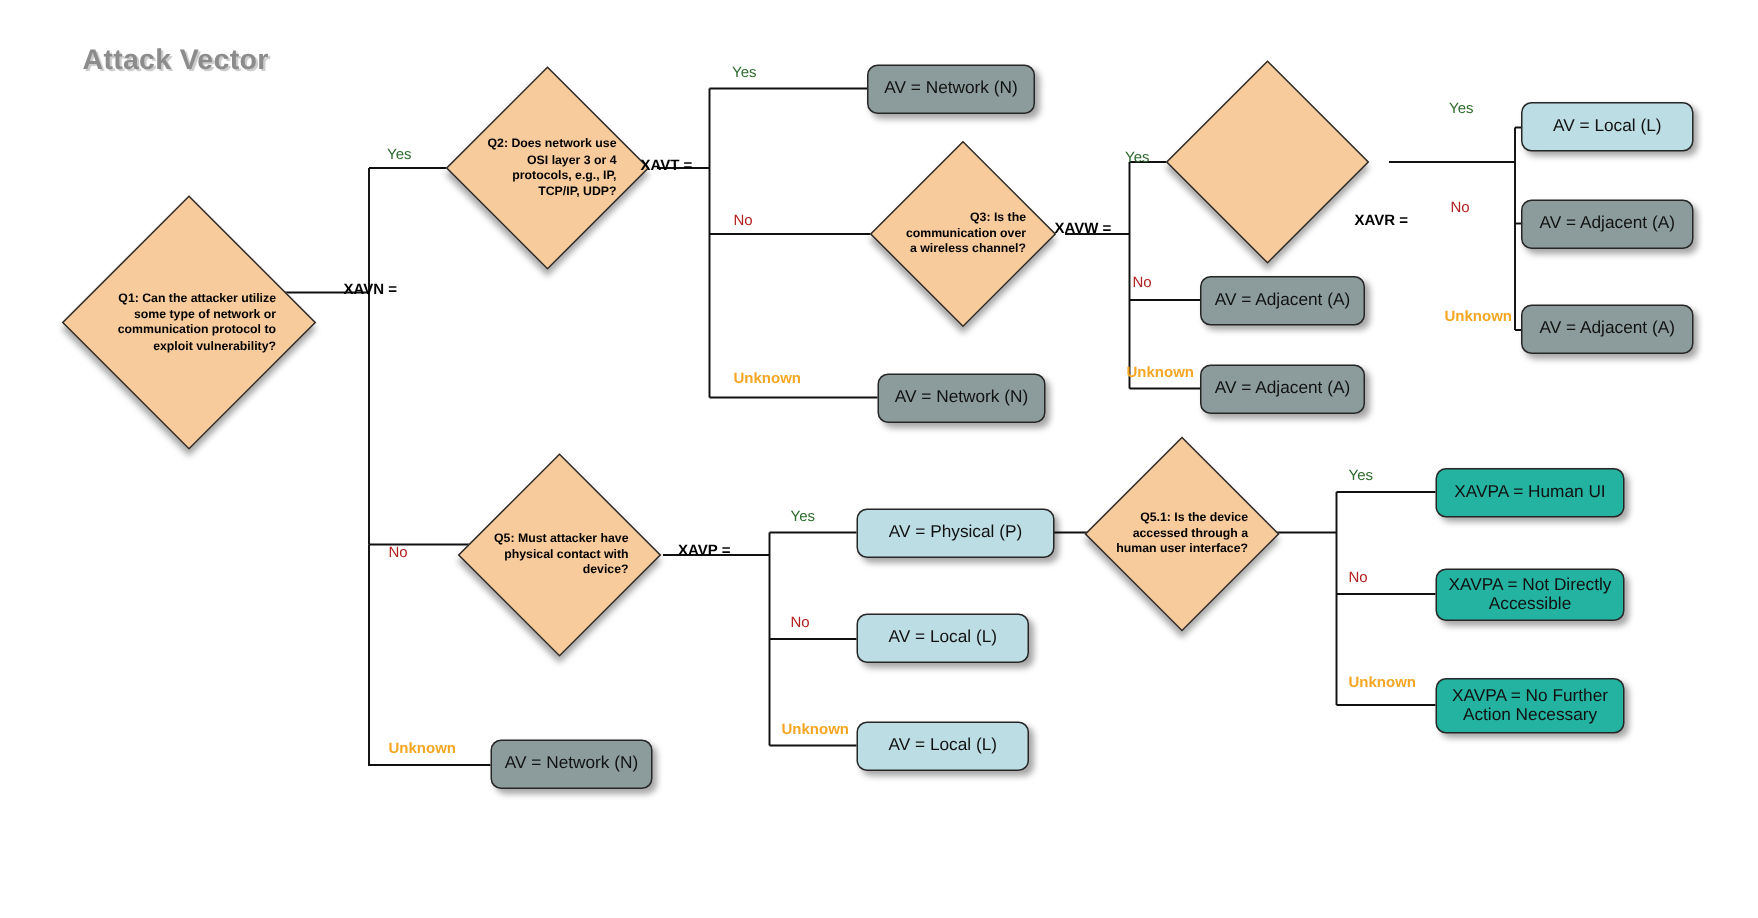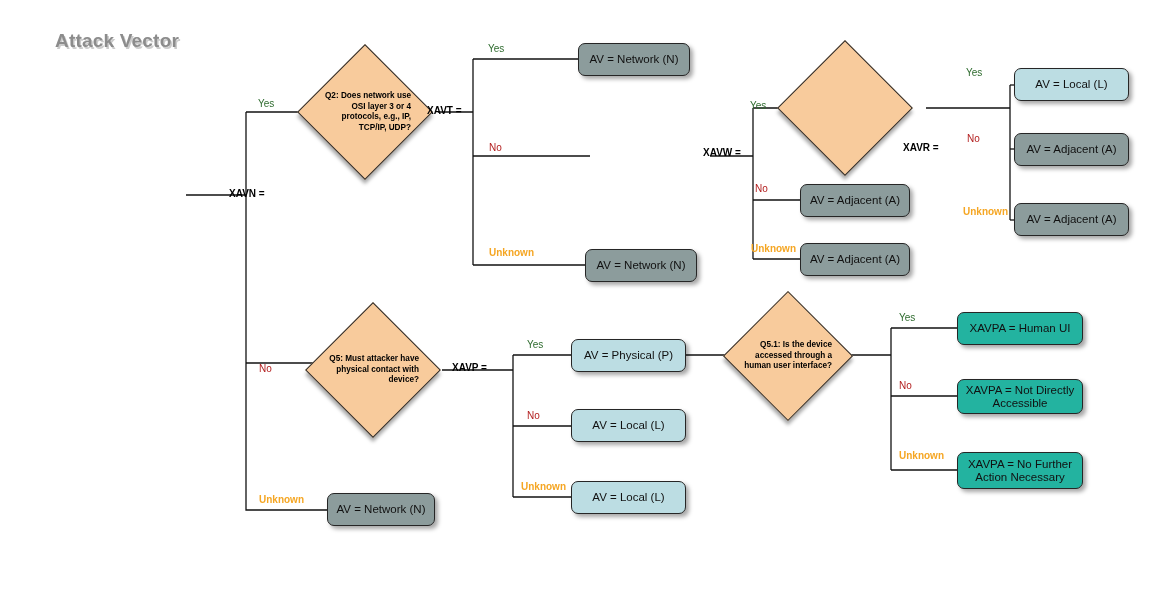--- a/index.html
+++ b/index.html
@@ -149,26 +149,34 @@
       <path d="M842,355 L891,355"></path>
       <path d="M891,328 L891,470"></path>
       <path d="M891,328 L957,328"></path>
       <path d="M891,396 L957,396"></path>
       <path d="M891,470 L957,470"></path>
     </g>
   </svg>
 
   <div class="title">Attack Vector</div>
 
+  <div class="diamond" style="left:66px; top:155px; width:120px; height:120px;">
+    <div class="shape"></div>
+    <div class="dtext">Q1: Can the attacker utilize some type of network or communication protocol to exploit vulnerability?</div>
+  </div>
 
   <div class="diamond" style="left:317px; top:64px; width:96px; height:96px;">
     <div class="shape"></div>
     <div class="dtext">Q2: Does network use OSI layer 3 or 4 protocols, e.g., IP, TCP/IP, UDP?</div>
   </div>
 
+  <div class="diamond" style="left:598px; top:112px; width:88px; height:88px;">
+    <div class="shape"></div>
+    <div class="dtext">Q3: Is the communication over a wireless channel?</div>
+  </div>
 
   <div class="diamond" style="left:797px; top:60px; width:96px; height:96px;">
     <div class="shape"></div>
   </div>
 
   <div class="diamond" style="left:325px; top:322px; width:96px; height:96px;">
     <div class="shape"></div>
     <div class="dtext">Q5: Must attacker have physical contact with device?</div>
   </div>
 
@@ -216,21 +224,21 @@
   <div class="rbox gray" style="left:800px; top:243px; width:110px; height:33px;">AV = Adjacent (A)</div>
 
   <div class="rbox blue" style="left:1014px; top:68px; width:115px; height:33px;">AV = Local (L)</div>
 
   <div class="rbox gray" style="left:1014px; top:133px; width:115px; height:33px;">AV = Adjacent (A)</div>
 
   <div class="rbox gray" style="left:1014px; top:203px; width:115px; height:33px;">AV = Adjacent (A)</div>
 
   <div class="rbox gray" style="left:327px; top:493px; width:108px; height:33px;">AV = Network (N)</div>
 
-  <div class="rbox blue" style="left:571px; top:339px; width:115px; height:33px;">AV = Physical (P)</div>
+  <div class="rbox blue" style="left:571px; top:339px; width:132px; height:33px;">AV = Physical (P)</div>
 
   <div class="rbox blue" style="left:571px; top:409px; width:115px; height:33px;">AV = Local (L)</div>
 
   <div class="rbox blue" style="left:571px; top:481px; width:115px; height:33px;">AV = Local (L)</div>
 
   <div class="rbox teal" style="left:957px; top:312px; width:126px; height:33px;">XAVPA = Human UI</div>
 
   <div class="rbox teal" style="left:957px; top:379px; width:126px; height:35px;">XAVPA = Not Directly Accessible</div>
 
   <div class="rbox teal" style="left:957px; top:452px; width:126px; height:37px;">XAVPA = No Further Action Necessary</div>

